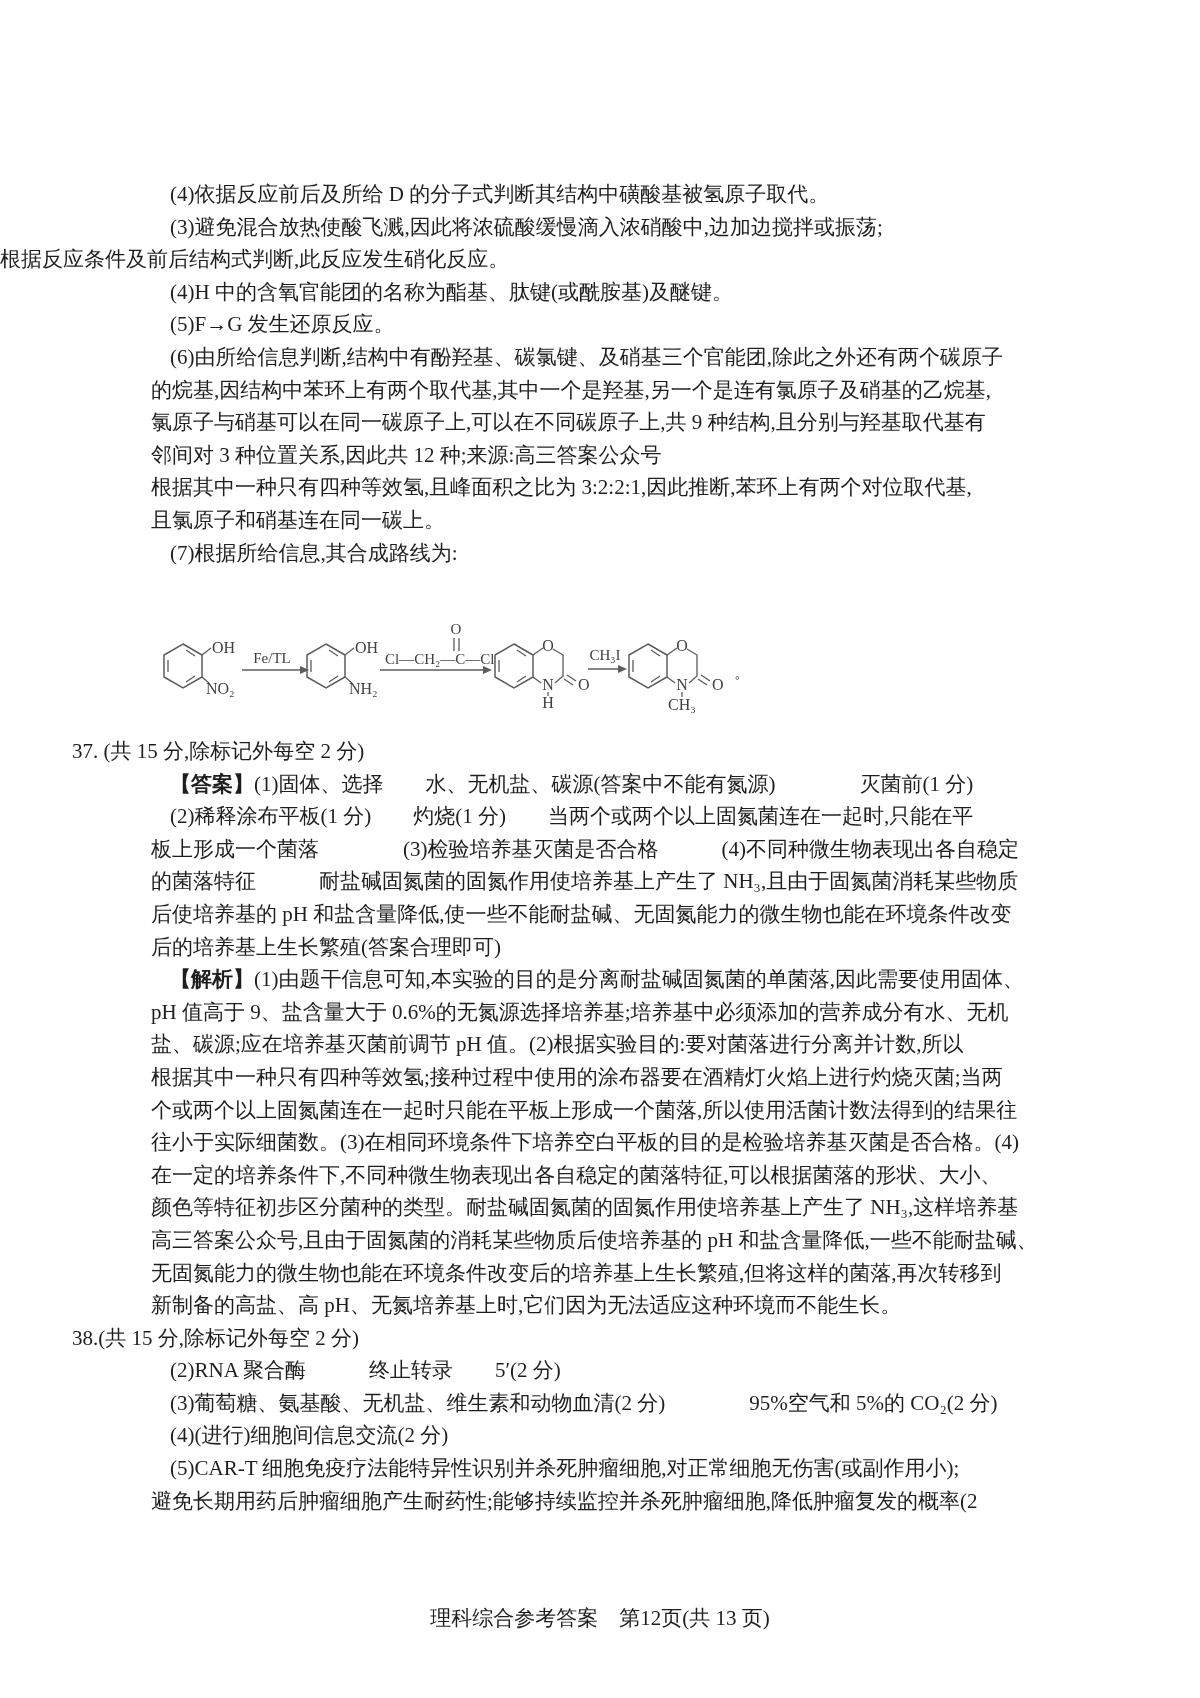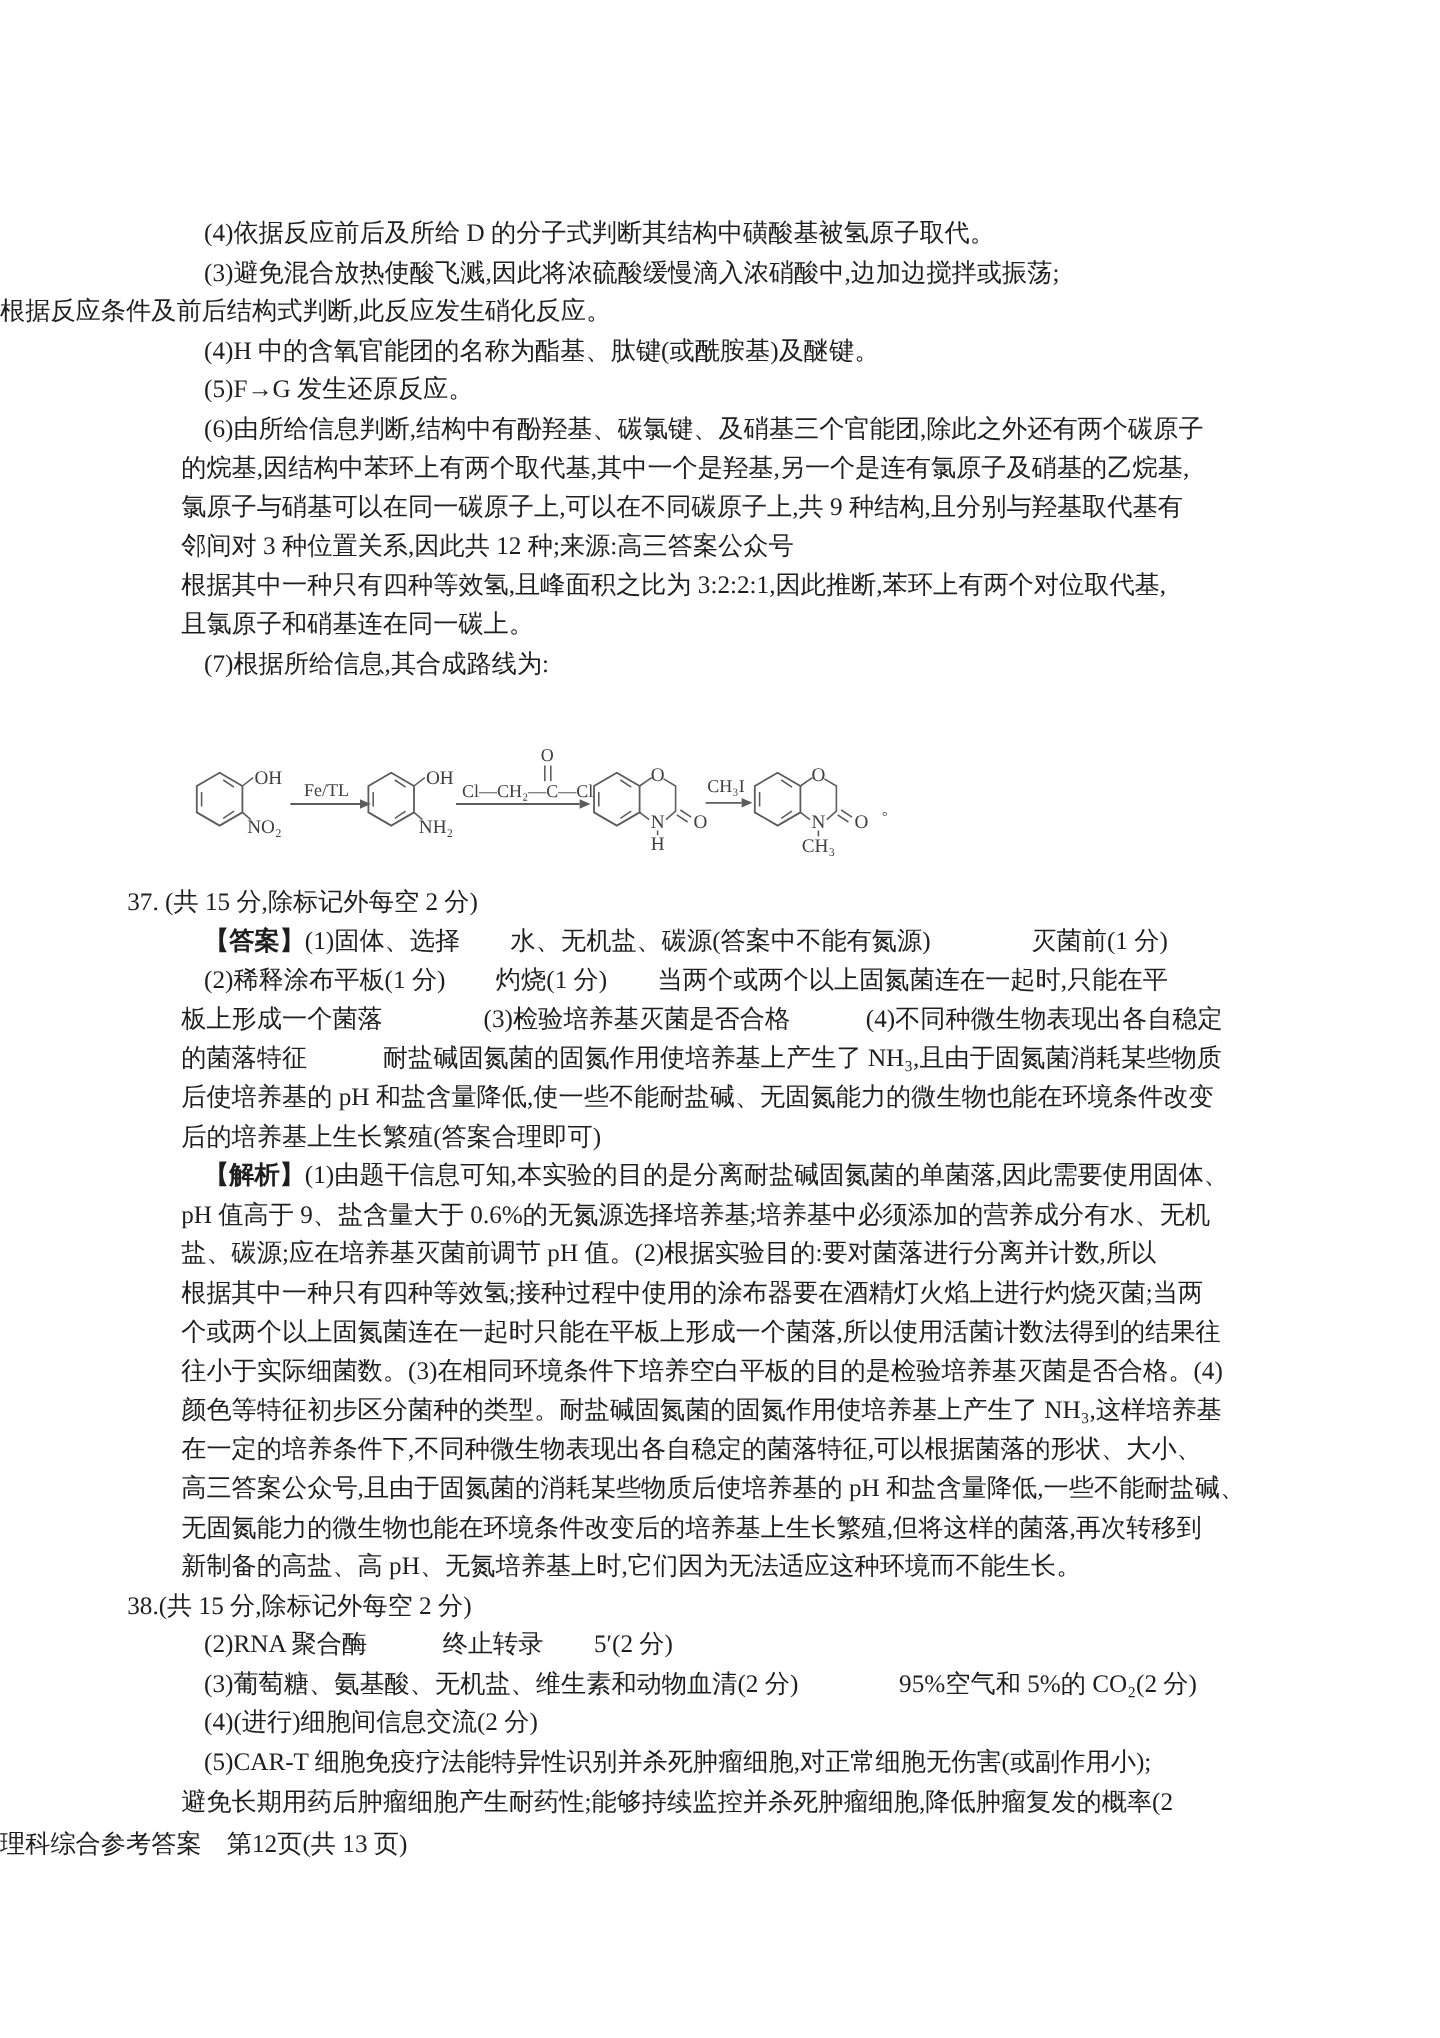--- a/index.html
+++ b/index.html
@@ -15,27 +15,27 @@
   .ln{
     height:32.6px;line-height:32.6px;
     font-size:21px;
     white-space:pre;
     color:#1e1e1e;
   }
   
   .pa{margin-left:170px;}   
   .pc{margin-left:151px;}   
   .pd{}   
-  .pq{margin-left:106px;}   
+  .pq{margin-left:72px;}   
   .lbl{font-weight:700;}
   #block1{top:178px;}
   #block2{top:735px;}
   #footer{
-    position:absolute;top:1523px;left:0;width:1200px;
-    text-align:left;font-size:21px;line-height:26px;color:#1e1e1e;
+    position:absolute;top:1605px;left:0;width:1200px;
+    text-align:center;font-size:21px;line-height:26px;color:#1e1e1e;
     white-space:pre;
   }
   #scheme{
     position:absolute;left:140px;top:610px;width:660px;height:110px;
   }
   #scheme text{
     font-family:"Liberation Serif","DejaVu Serif",serif;
     fill:#3f3f3f;
   }
   .bond{stroke:#5c5c5c;stroke-width:1.5;fill:none;}
@@ -135,22 +135,22 @@
     <div class="ln pc">板上形成一个菌落　　　　(3)检验培养基灭菌是否合格　　　(4)不同种微生物表现出各自稳定</div>
     <div class="ln pc">的菌落特征　　　耐盐碱固氮菌的固氮作用使培养基上产生了 NH₃,且由于固氮菌消耗某些物质</div>
     <div class="ln pc">后使培养基的 pH 和盐含量降低,使一些不能耐盐碱、无固氮能力的微生物也能在环境条件改变</div>
     <div class="ln pc">后的培养基上生长繁殖(答案合理即可)</div>
     <div class="ln pa"><span class="lbl">【解析】</span><span>(1)由题干信息可知,本实验的目的是分离耐盐碱固氮菌的单菌落,因此需要使用固体、</span></div>
     <div class="ln pc">pH 值高于 9、盐含量大于 0.6%的无氮源选择培养基;培养基中必须添加的营养成分有水、无机</div>
     <div class="ln pc">盐、碳源;应在培养基灭菌前调节 pH 值。(2)根据实验目的:要对菌落进行分离并计数,所以</div>
     <div class="ln pc">根据其中一种只有四种等效氢;接种过程中使用的涂布器要在酒精灯火焰上进行灼烧灭菌;当两</div>
     <div class="ln pc">个或两个以上固氮菌连在一起时只能在平板上形成一个菌落,所以使用活菌计数法得到的结果往</div>
     <div class="ln pc">往小于实际细菌数。(3)在相同环境条件下培养空白平板的目的是检验培养基灭菌是否合格。(4)</div>
+    <div class="ln pc">在一定的培养条件下,不同种微生物表现出各自稳定的菌落特征,可以根据菌落的形状、大小、</div>
     <div class="ln pc">颜色等特征初步区分菌种的类型。耐盐碱固氮菌的固氮作用使培养基上产生了 NH₃,这样培养基</div>
-    <div class="ln pc">在一定的培养条件下,不同种微生物表现出各自稳定的菌落特征,可以根据菌落的形状、大小、</div>
     <div class="ln pc">高三答案公众号,且由于固氮菌的消耗某些物质后使培养基的 pH 和盐含量降低,一些不能耐盐碱、</div>
     <div class="ln pc">无固氮能力的微生物也能在环境条件改变后的培养基上生长繁殖,但将这样的菌落,再次转移到</div>
     <div class="ln pc">新制备的高盐、高 pH、无氮培养基上时,它们因为无法适应这种环境而不能生长。</div>
     <div class="ln pq">38.(共 15 分,除标记外每空 2 分)</div>
     <div class="ln pa">(2)RNA 聚合酶　　　终止转录　　5′(2 分)</div>
     <div class="ln pa">(3)葡萄糖、氨基酸、无机盐、维生素和动物血清(2 分)　　　　95%空气和 5%的 CO₂(2 分)</div>
     <div class="ln pa">(4)(进行)细胞间信息交流(2 分)</div>
     <div class="ln pa">(5)CAR-T 细胞免疫疗法能特异性识别并杀死肿瘤细胞,对正常细胞无伤害(或副作用小);</div>
     <div class="ln pc">避免长期用药后肿瘤细胞产生耐药性;能够持续监控并杀死肿瘤细胞,降低肿瘤复发的概率(2</div>
   </div>

